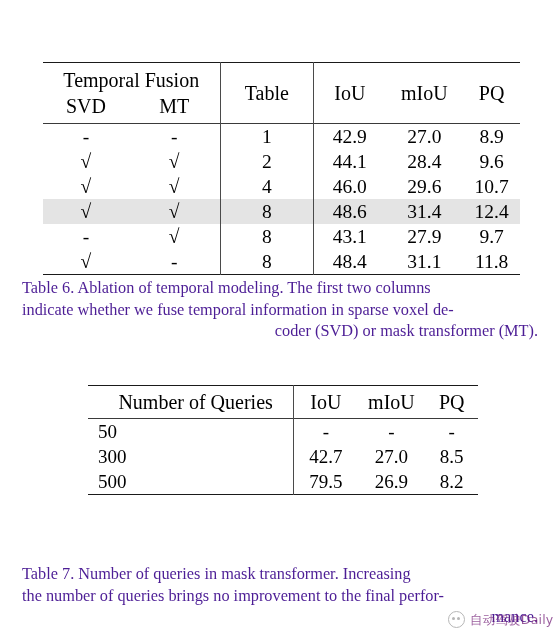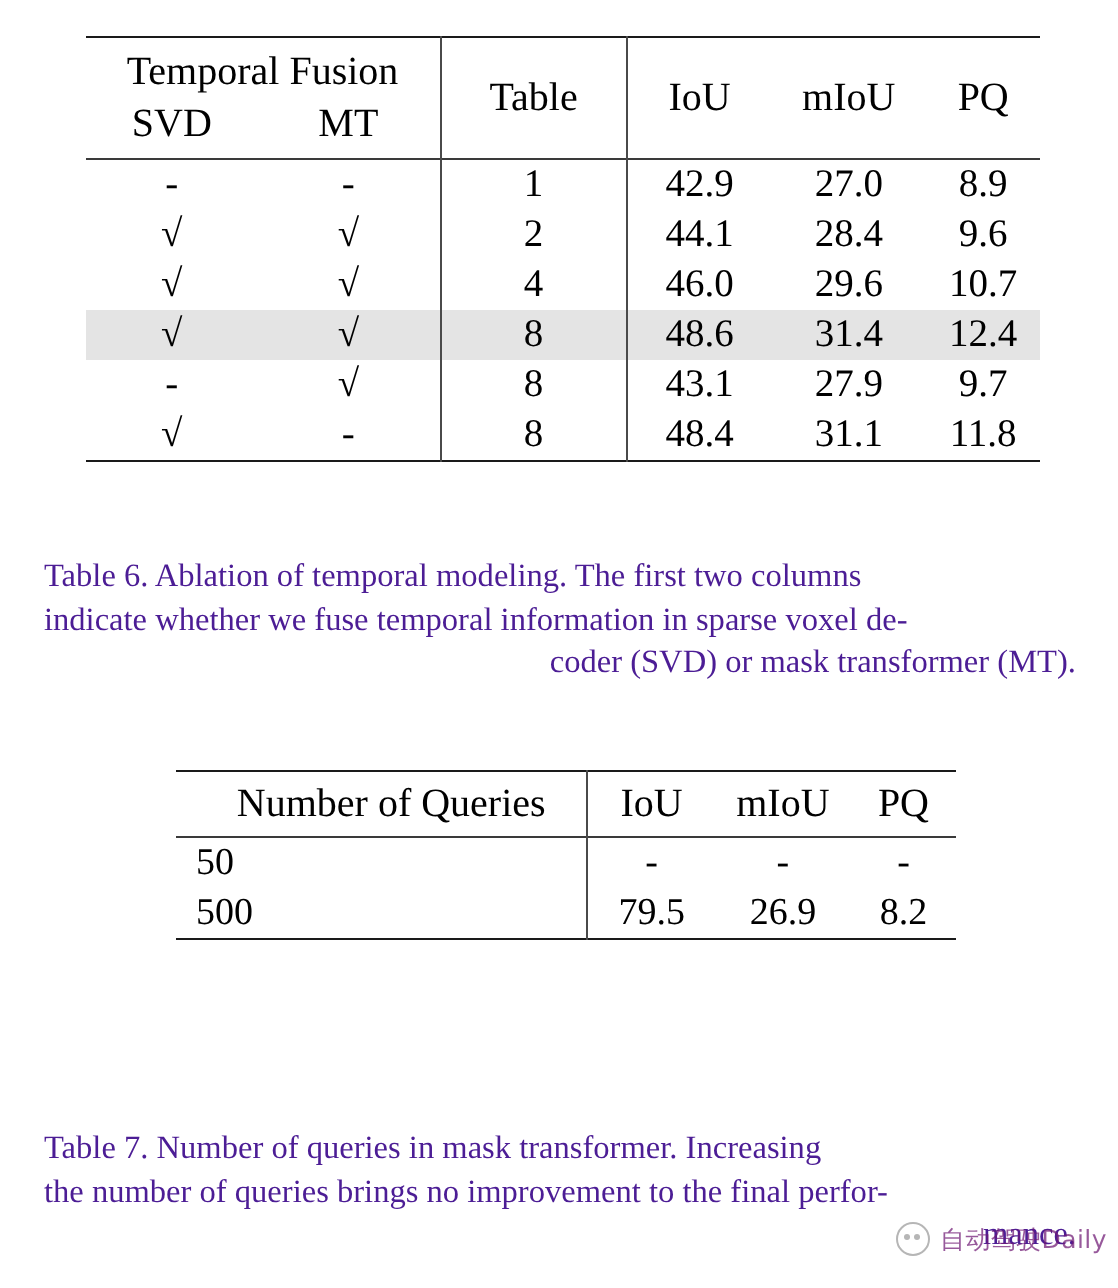--- a/index.html
+++ b/index.html
@@ -39,21 +39,21 @@
   .rule-bot  { border-bottom: 1.6px solid #1a1a1a; }
 
   .vline-l { border-left: 1.1px solid #4a4a4a; }
 
   .hl { background: #e4e4e4; }
 
   .b { font-weight: bold; }
 
   
   #table6 { left: 43px; top: 18px; }
-  #table6 table { width: 477px; }
+  #table6 table { width: 477px; margin-top: 44px; }
   #table6 .c-svd    { width: 86px;  text-align: center; }
   #table6 .c-mt     { width: 91px;  text-align: center; }
   #table6 .c-frames { width: 93px;  text-align: center; }
   #table6 .c-iou    { width: 72px;  text-align: center; }
   #table6 .c-miou   { width: 78px;  text-align: center; }
   #table6 .c-pq     { width: 57px;  text-align: center; }
 
   #table6 .hdr-fusion {
     text-align: center;
     font-size: 20px;
@@ -259,20 +259,26 @@
     <tbody>
 
       <tr class="data rule-mid">
         <td class="c-nq">50</td>
         <td class="c-iou vline-l">-</td>
         <td class="c-miou">-</td>
         <td class="c-pq">-</td>
       </tr>
 
 
+      <tr class="data">
+        <td class="c-nq">300</td>
+        <td class="c-iou vline-l">42.7</td>
+        <td class="c-miou">27.0</td>
+        <td class="c-pq">8.5</td>
+      </tr>
 
       <tr class="data rule-bot">
         <td class="c-nq">500</td>
         <td class="c-iou vline-l">79.5</td>
         <td class="c-miou">26.9</td>
         <td class="c-pq">8.2</td>
       </tr>
     </tbody>
   </table>
 </div>

